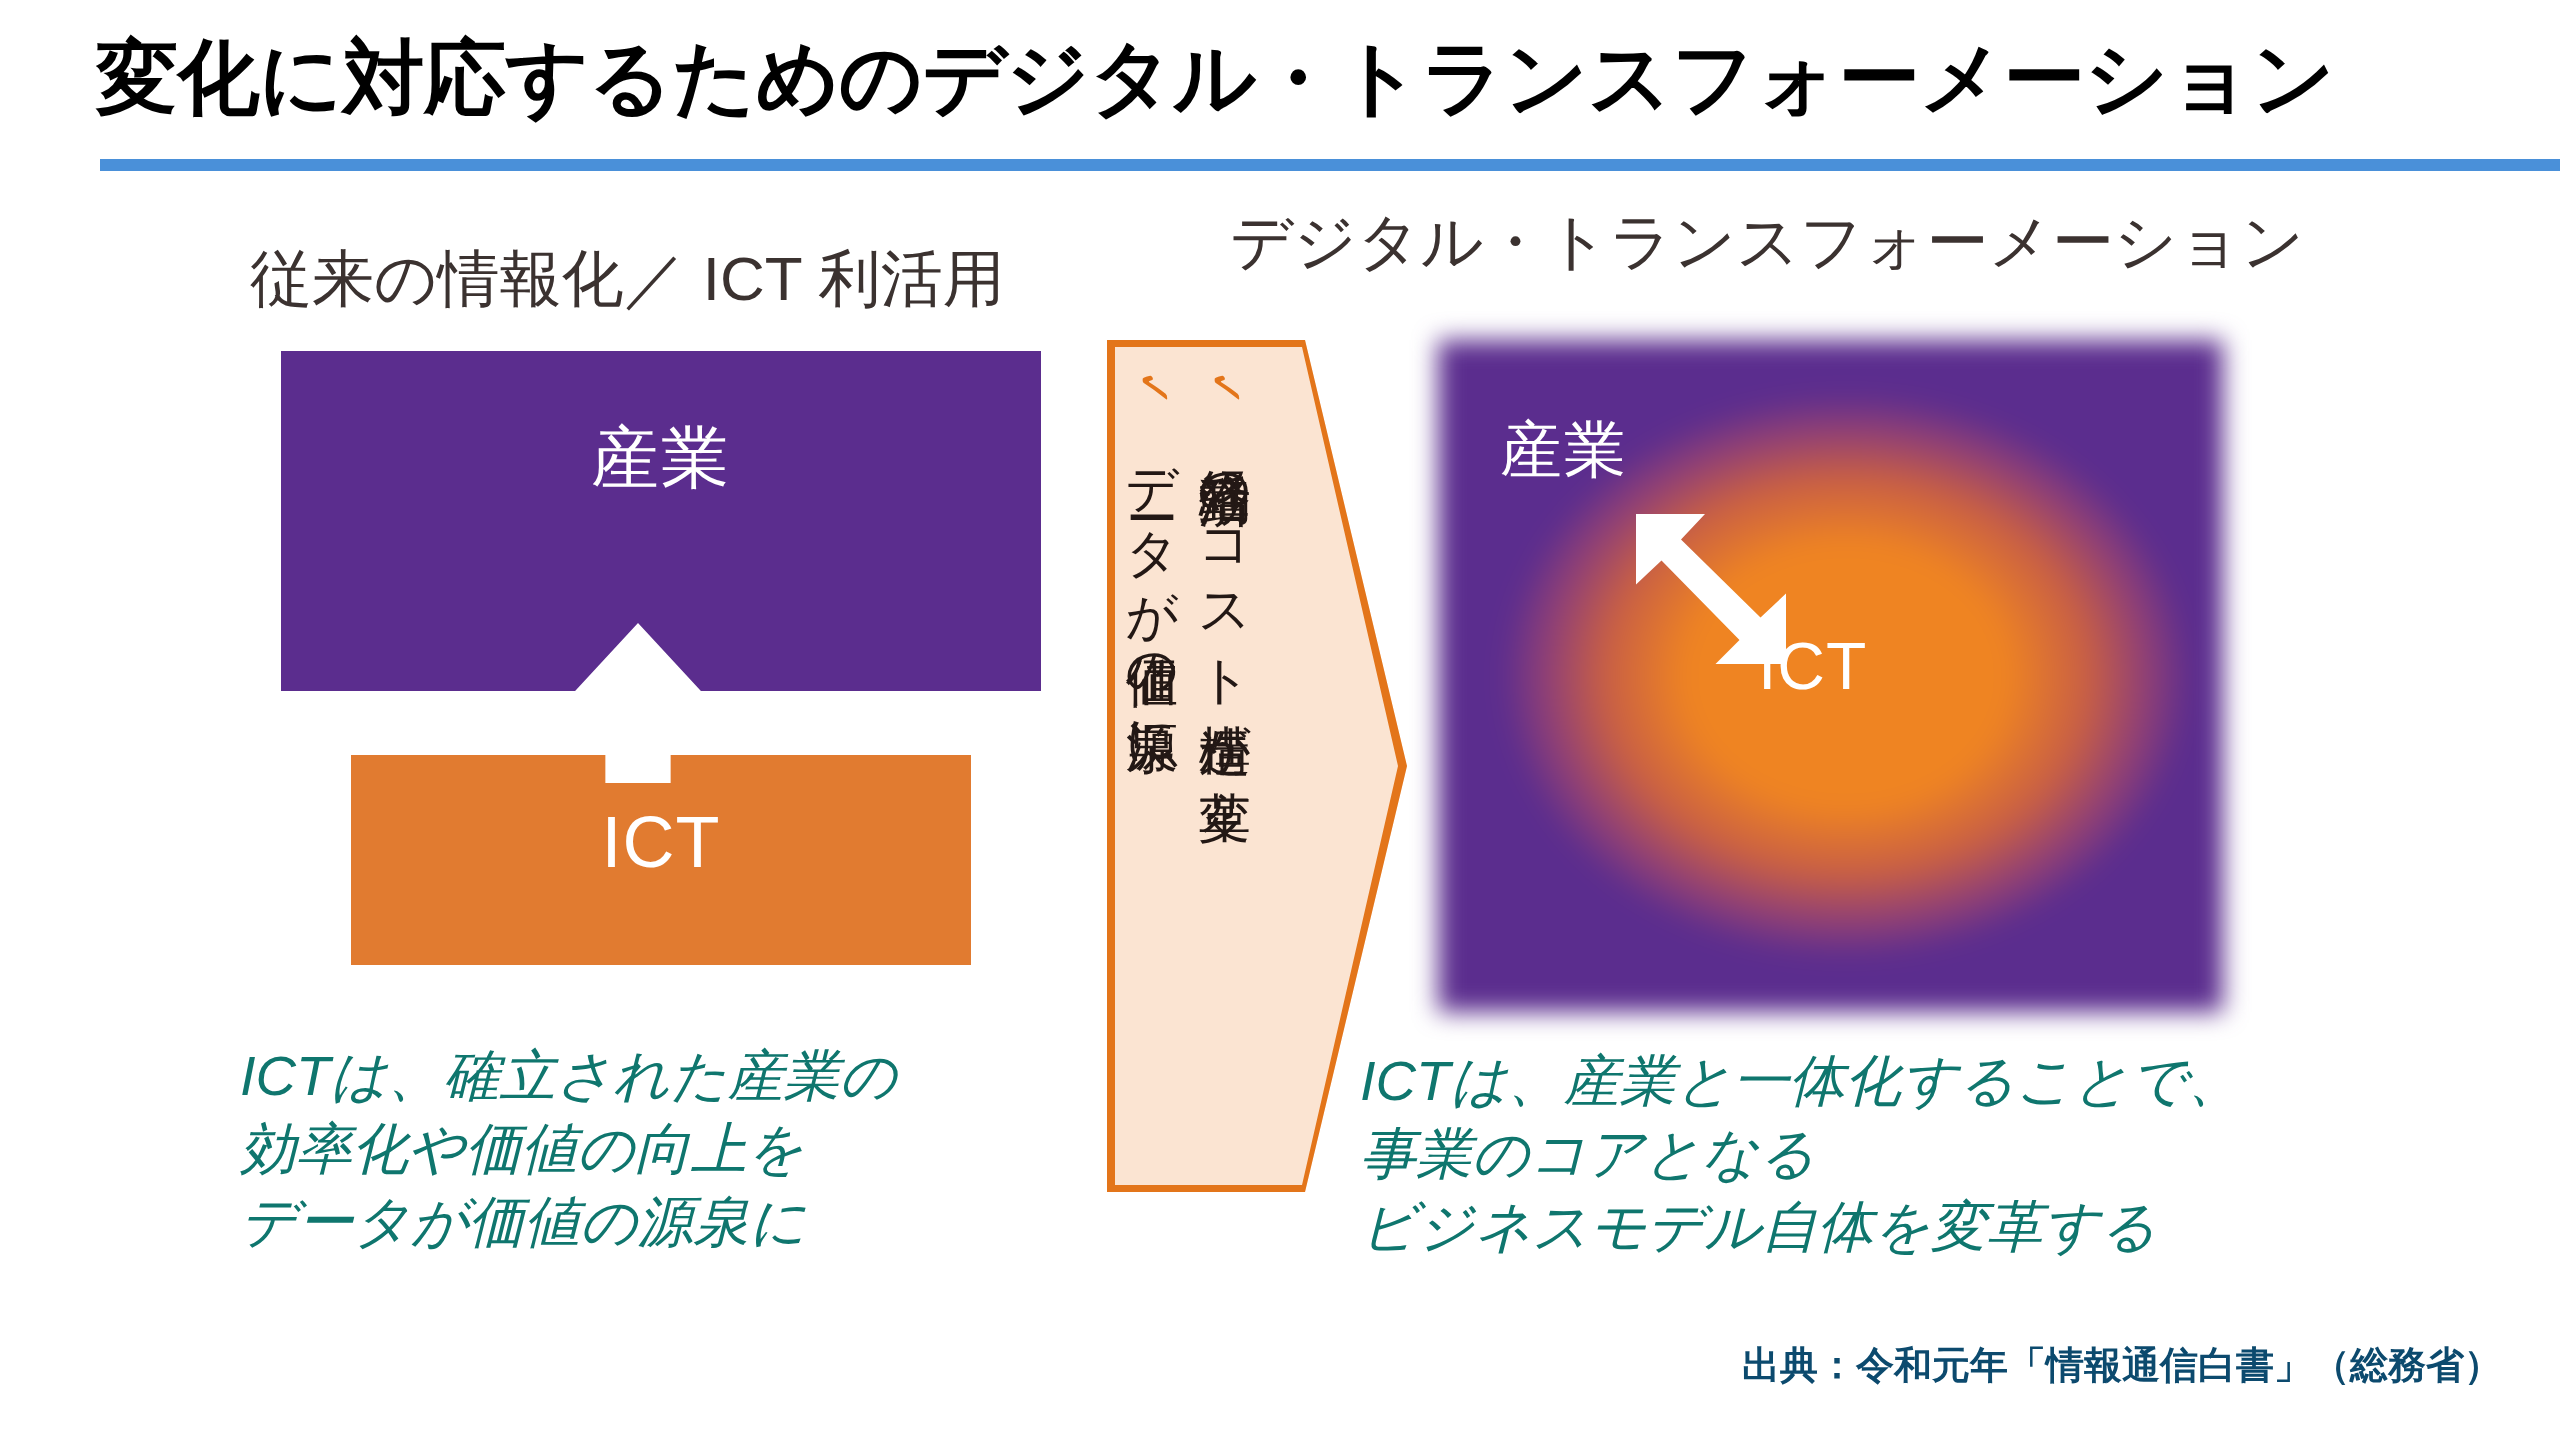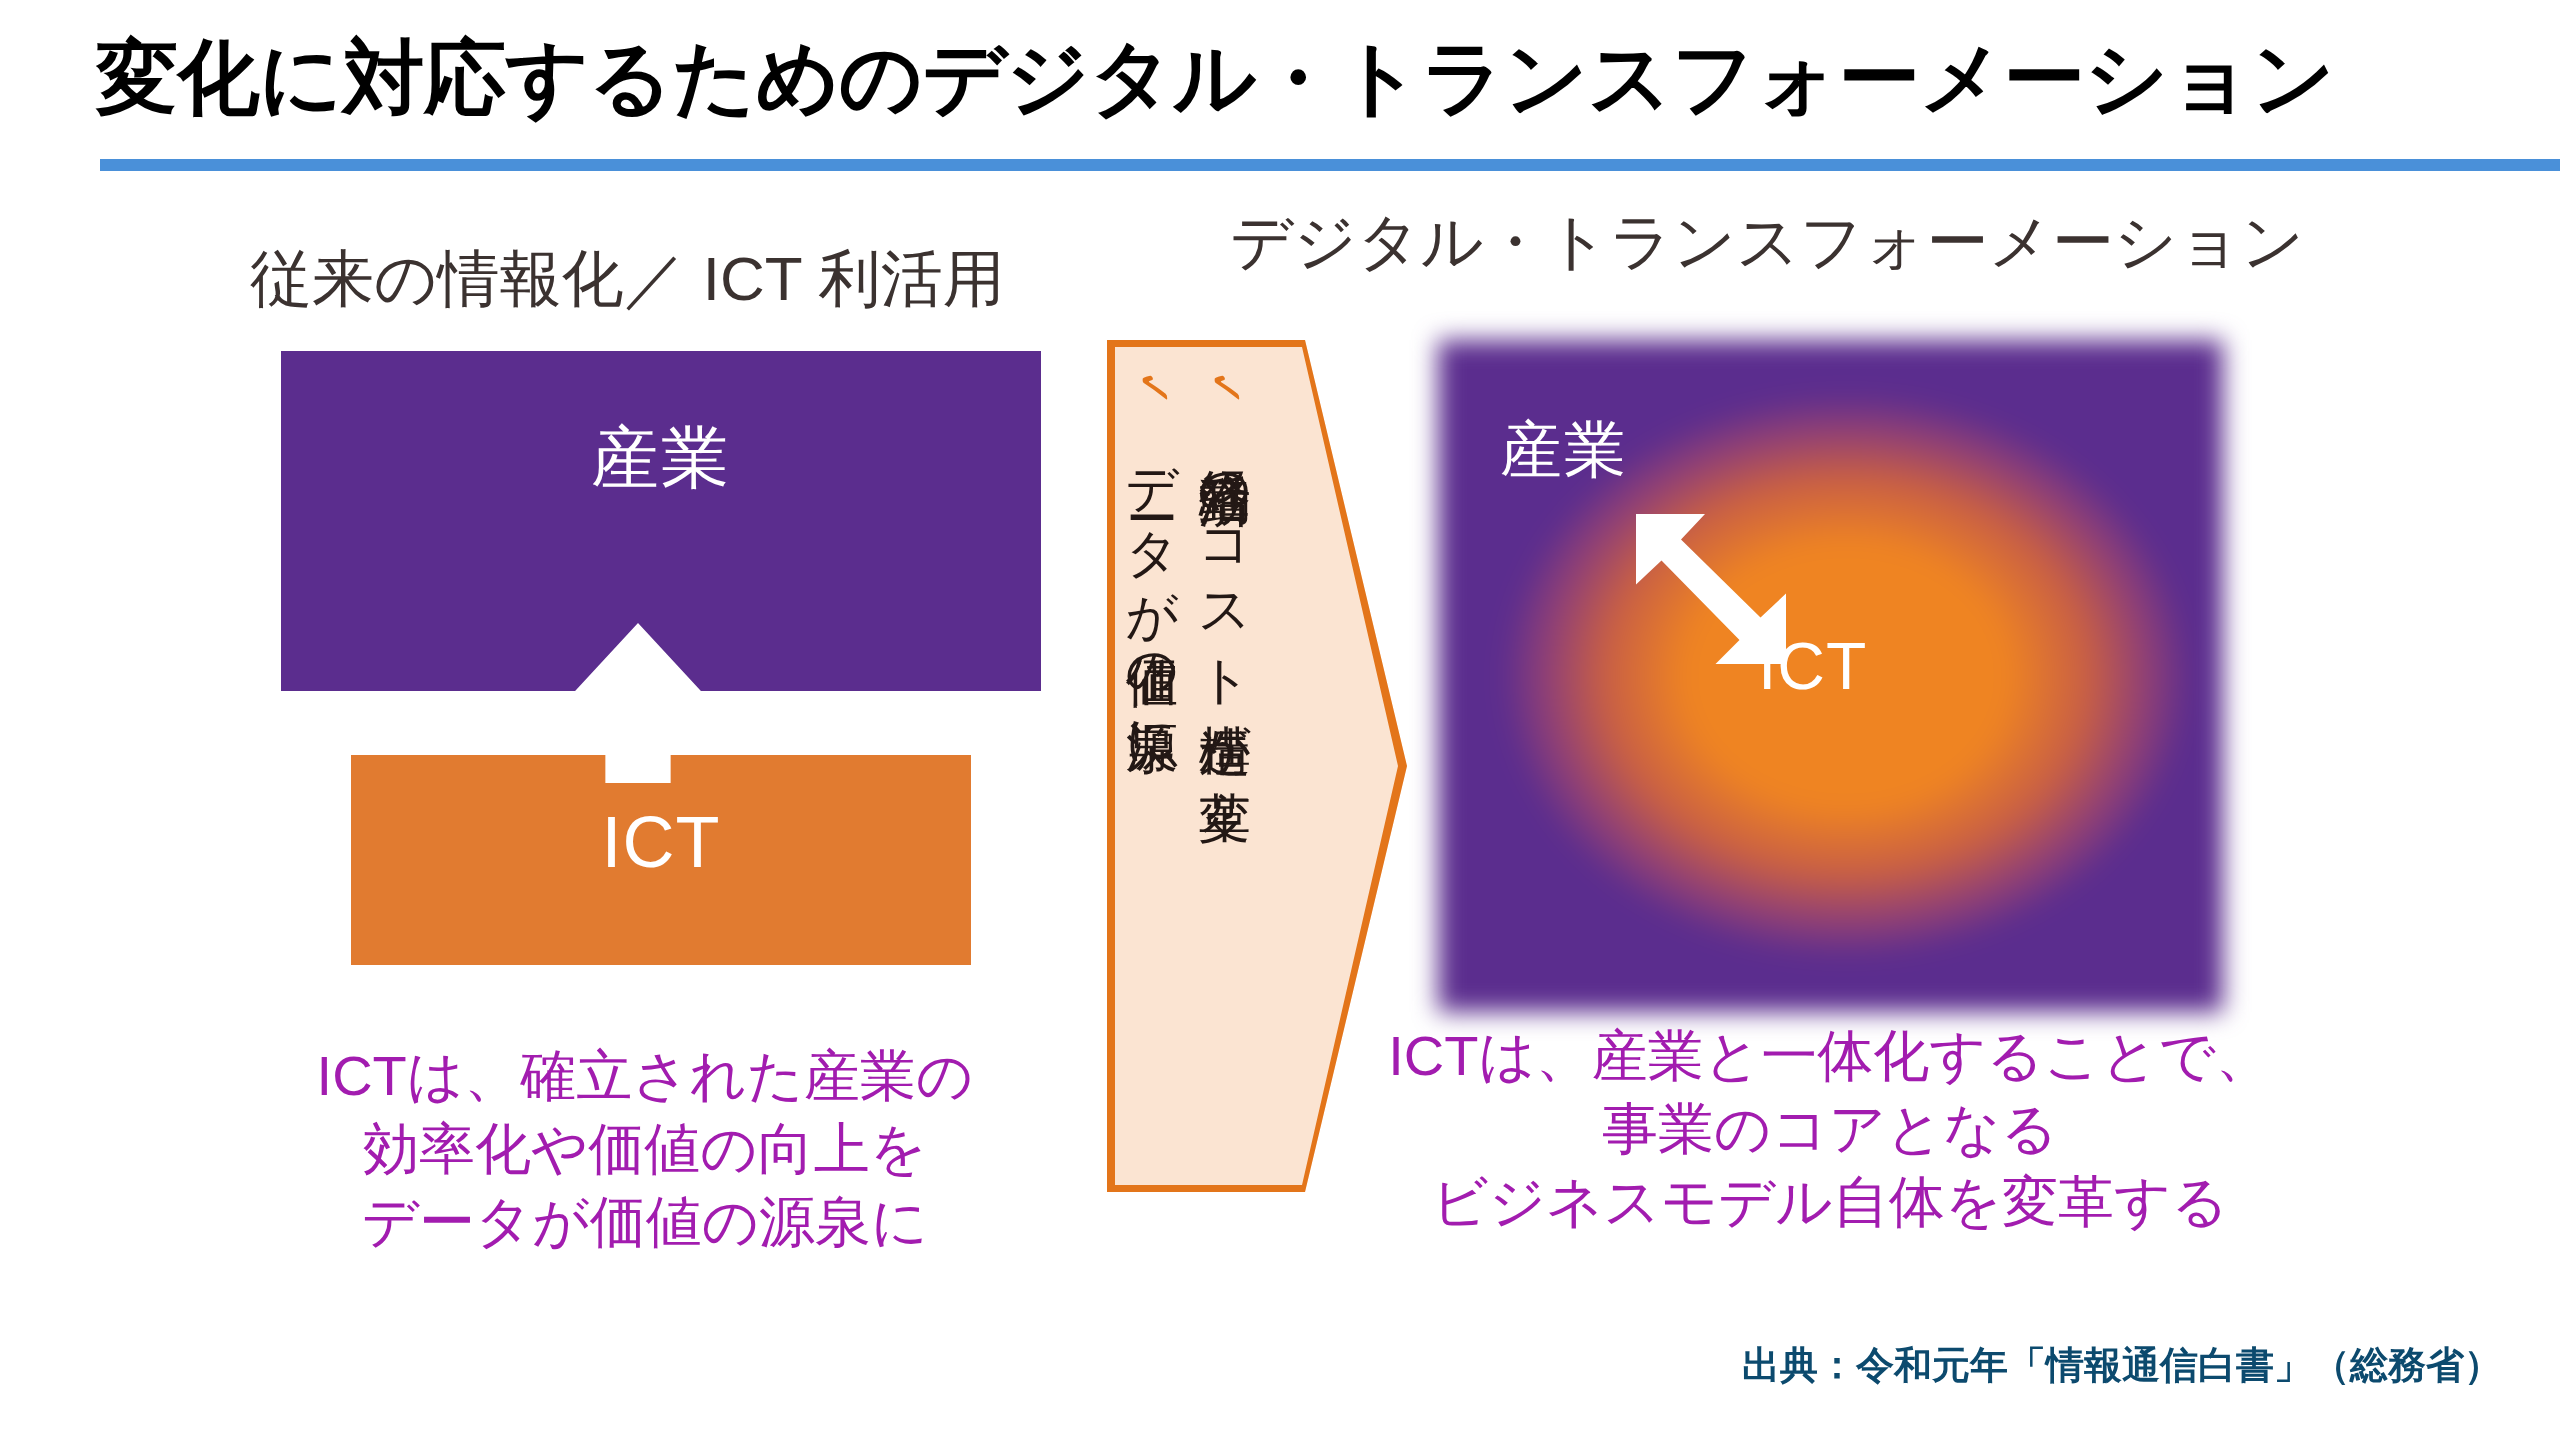--- a/index.html
+++ b/index.html
@@ -207,26 +207,26 @@
     clip-path: polygon(
       0% 0%, 46% 0%, 30% 17%, 83% 69%, 100% 53%, 100% 100%,
       53% 100%, 69% 84%, 17% 31%, 0% 47%);
   }
 
   
   .caption {
     position: absolute;
     font-size: 56px;
     line-height: 1.30;
-    color: #a21caf;
-    text-align: center;
-    white-space: nowrap;
+    color: #0f766e;
+    white-space: nowrap;
+    font-style: italic;
   }
   .caption.left  { left: 240px;  top: 1040px; width: 810px; }
-  .caption.right { left: 1360px; top: 1020px; width: 940px; }
+  .caption.right { left: 1360px; top: 1045px; width: 940px; }
 
   
   .source {
     position: absolute;
     right: 58px;
     top: 1340px;
     font-size: 38px;
     color: #0c4a6e;
     font-weight: 600;
     white-space: nowrap;

